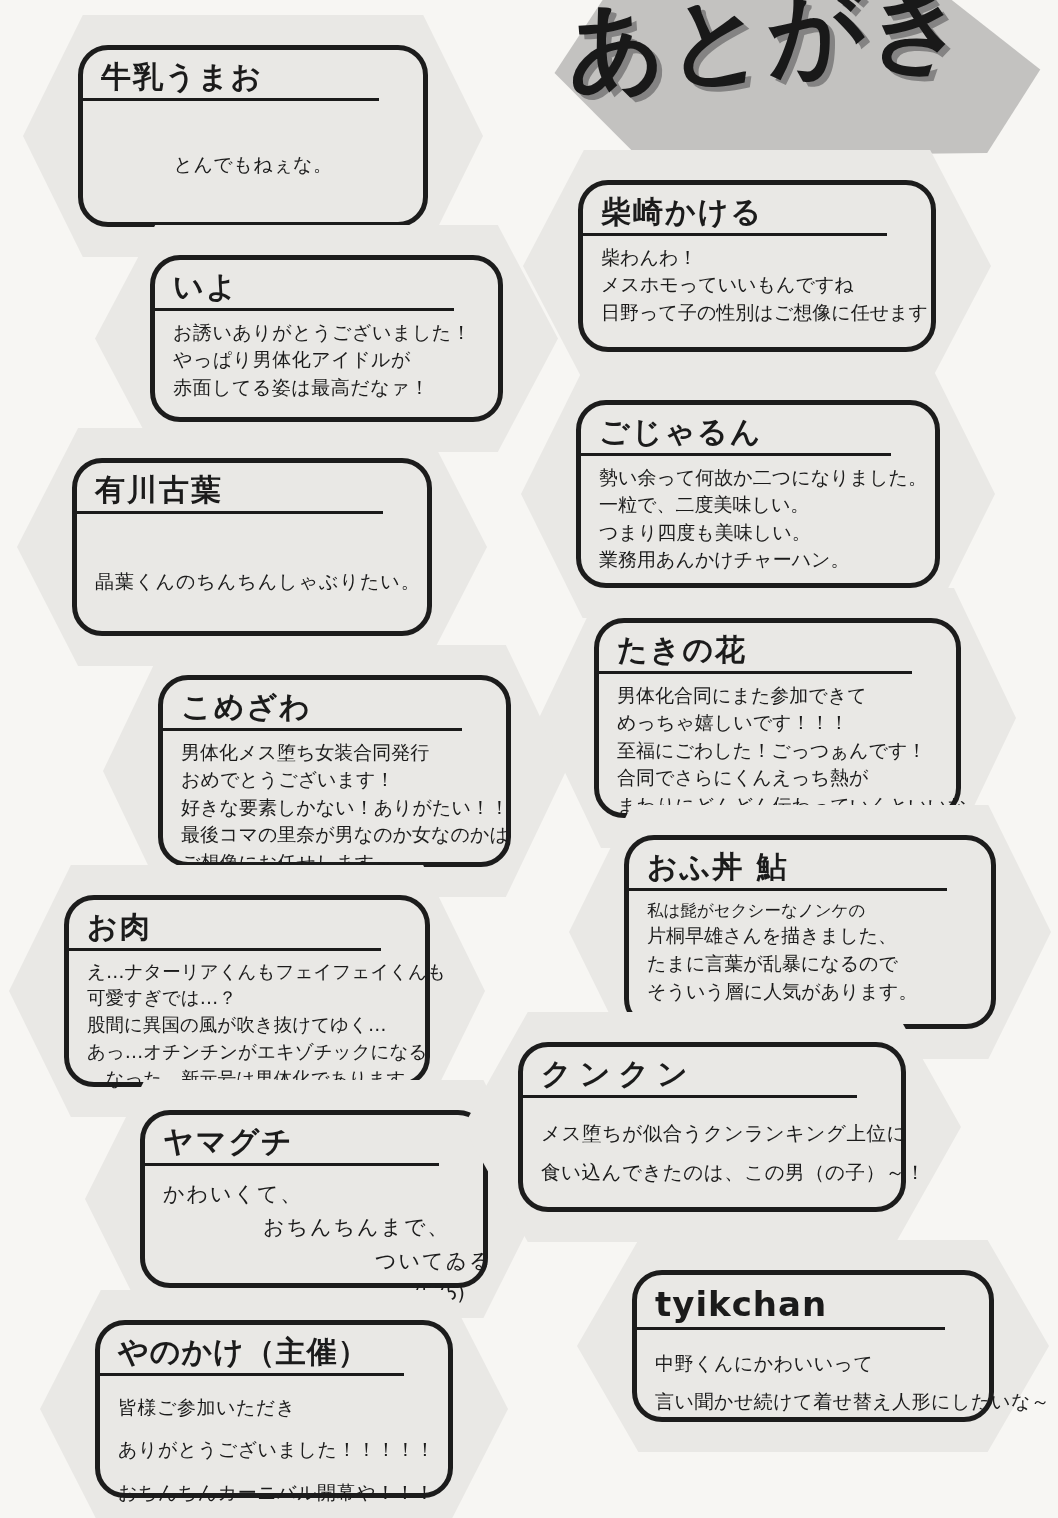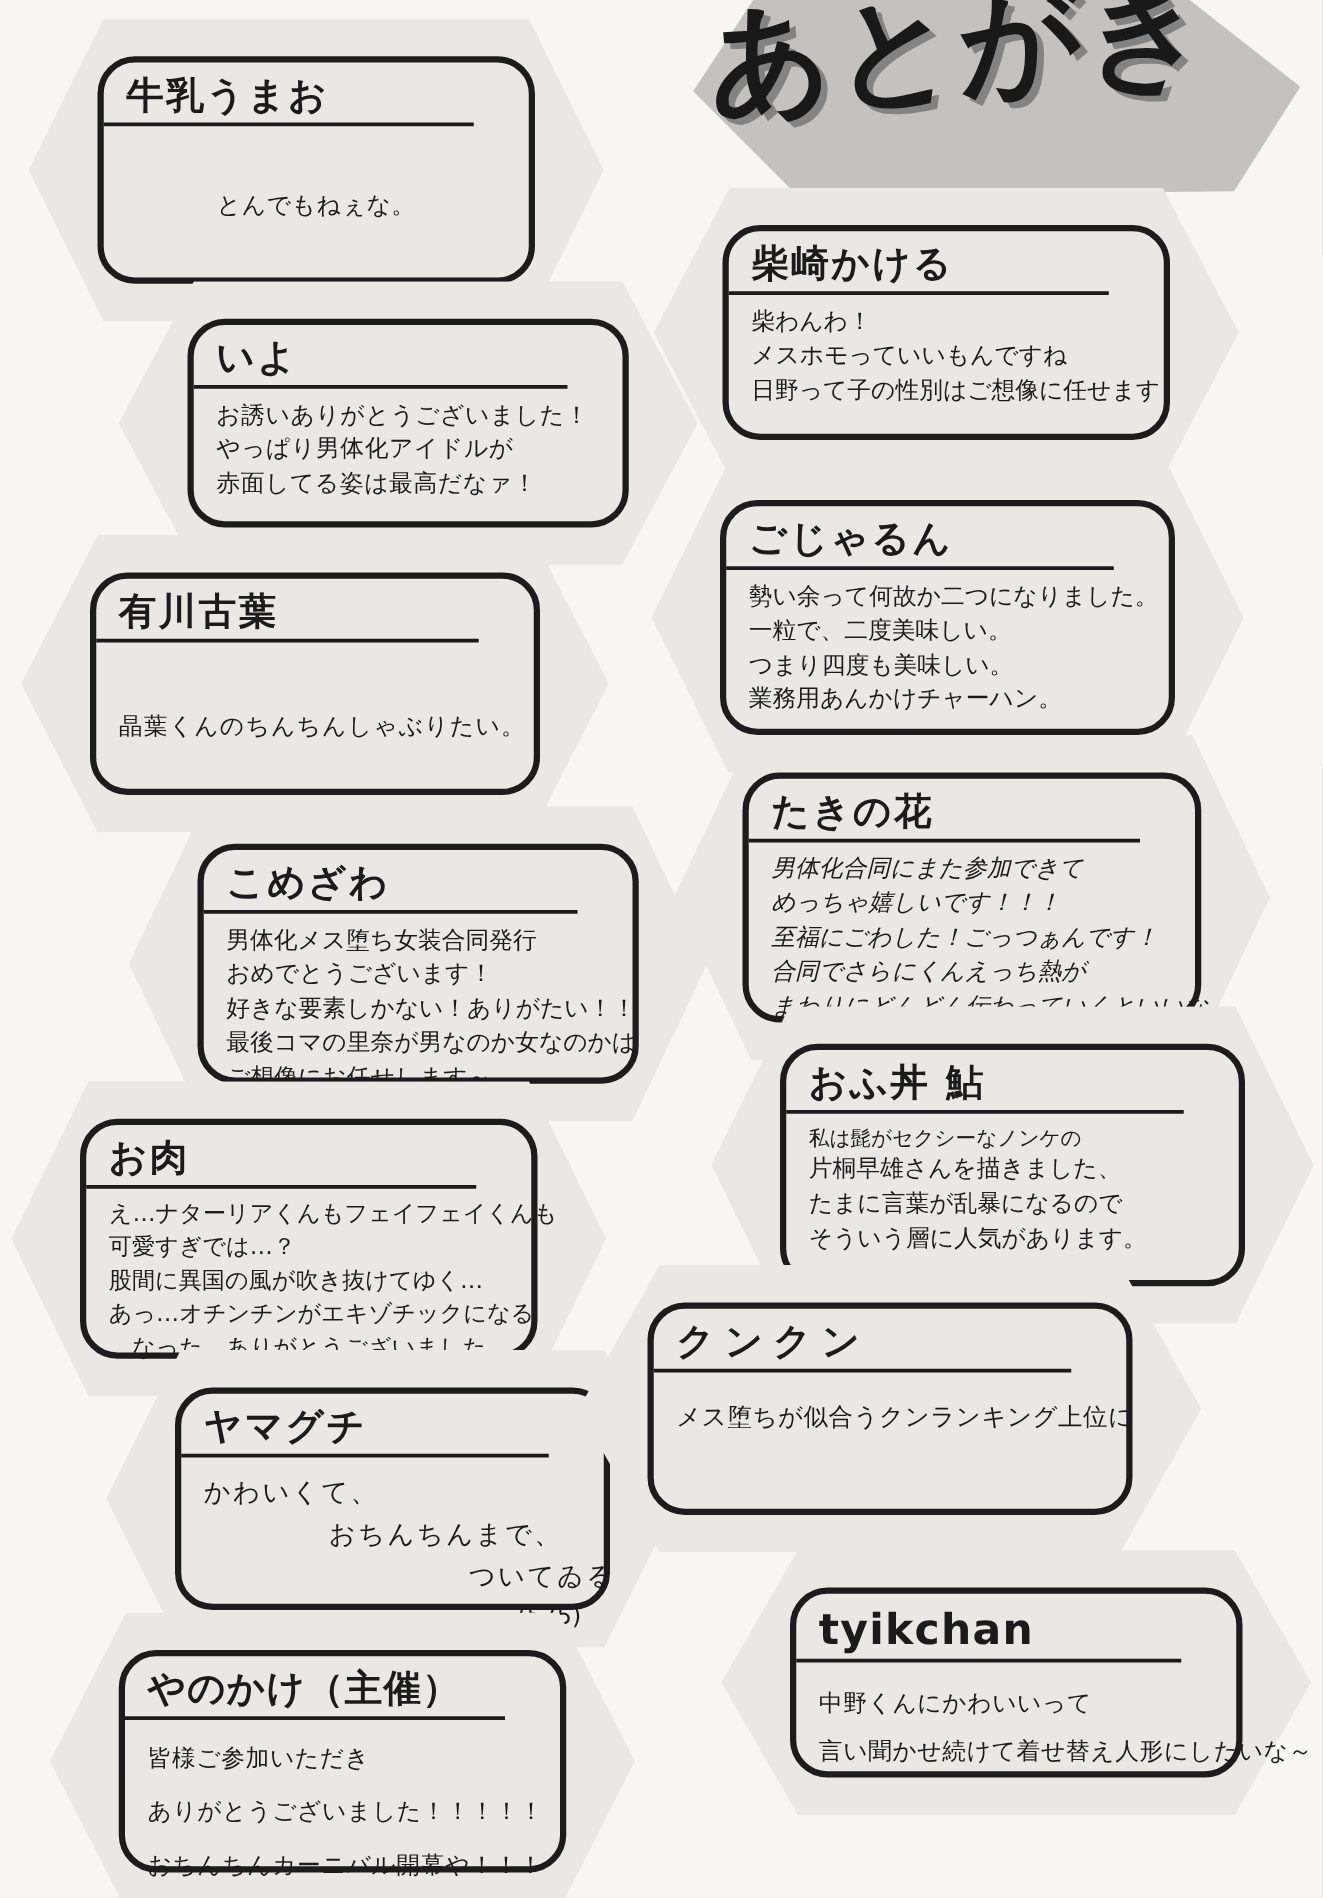--- a/index.html
+++ b/index.html
@@ -81,21 +81,21 @@
   .b10 { left:518px; top:1042px; width:388px; height:170px; }
   .b11 { left:632px; top:1270px; width:362px; height:152px; }
   .b12 { left:95px;  top:1320px; width:358px; height:178px; }
 
   
   .b0 .box-body  { text-align:center; padding-top:42px; }
   .b2 .box-body  { letter-spacing:0; }
   .b3 .box-body  { text-align:left; padding-top:46px; letter-spacing:1px; }
   .b4 .box-body  { letter-spacing:0; }
   .b5 .box-body  { letter-spacing:0; font-size:19px; }
-  .b6 .box-body  { letter-spacing:0;font-style:italic; }
+  .b6 .box-body  { letter-spacing:0; }
   .b7 .box-body  { letter-spacing:0; font-size:18.5px; }
   .b8 .box-body  { letter-spacing:0; }
   .b8 .line:first-child { font-size:16.5px; }
   .b9 .box-body  { font-size:21px; line-height:1.6; padding-top:4px; letter-spacing:2px; }
   .b9 .line:nth-child(2) { margin-left:100px; }
   .b9 .line:nth-child(3) { margin-left:212px; }
   .b9 .line:nth-child(4) { text-align:right; font-size:19px; letter-spacing:0; }
   .b10 .box-name { letter-spacing:8px; }
   .b10 .box-body { line-height:2.0; padding-top:8px; font-size:19.5px; }
   .b11 .box-name { letter-spacing:1px; font-size:34px; }
@@ -207,21 +207,21 @@
   <div class="box-wrap b7">
     <div class="backing"></div>
     <div class="frame">
       <div class="box-name">お肉</div>
       <div class="rule"></div>
       <div class="box-body">
             <div class="line">え…ナターリアくんもフェイフェイくんも</div>
             <div class="line">可愛すぎでは…？</div>
             <div class="line">股間に異国の風が吹き抜けてゆく…</div>
             <div class="line">あっ…オチンチンがエキゾチックになる</div>
-            <div class="line">　なった　ありがとうございました</div>
+            <div class="line">　なった　新元号は男体化であります</div>
           </div>
     </div>
   </div>
 
   <div class="box-wrap b8">
     <div class="backing"></div>
     <div class="frame">
       <div class="box-name">おふ丼 鮎</div>
       <div class="rule"></div>
       <div class="box-body">
@@ -247,20 +247,21 @@
     </div>
   </div>
 
   <div class="box-wrap b10">
     <div class="backing"></div>
     <div class="frame">
       <div class="box-name">クンクン</div>
       <div class="rule"></div>
       <div class="box-body">
             <div class="line">メス堕ちが似合うクンランキング上位に</div>
+            <div class="line">食い込んできたのは、この男（の子）～！</div>
           </div>
     </div>
   </div>
 
   <div class="box-wrap b11">
     <div class="backing"></div>
     <div class="frame">
       <div class="box-name">tyikchan</div>
       <div class="rule"></div>
       <div class="box-body">

